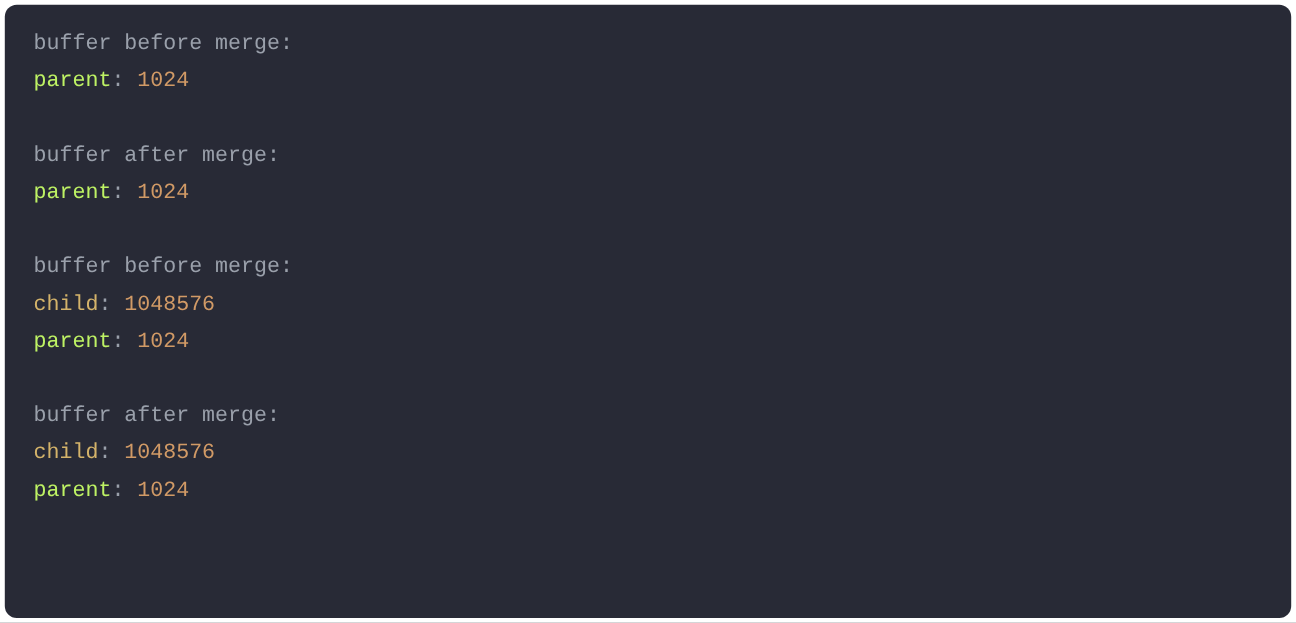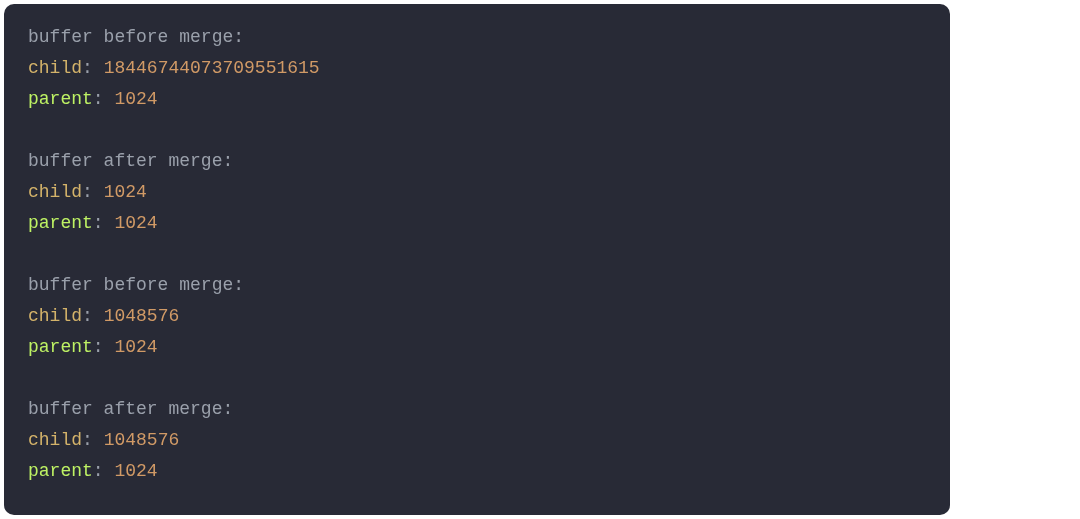--- a/index.html
+++ b/index.html
@@ -9,21 +9,21 @@
     }
     body {
       background: #ffffff;
       padding: 4px;
       font-family: 'SF Mono', 'Monaco', 'Consolas', 'Courier New', monospace;
     }
     .terminal {
       background: #282a36;
       border-radius: 10px;
       padding: 18px 24px;
-      width: 946px;
+      width: 1072px;
       height: 511px;
       overflow: hidden;
     }
     .line {
       font-size: 18px;
       line-height: 31px;
       white-space: pre;
       font-weight: 400;
     }
     .blank-line {
@@ -44,27 +44,25 @@
     .number {
       color: #d19a66;
     }
   </style>
 </head>
 <body>
 
 <div class="terminal">
 
   <div class="line"><span class="label">buffer before merge:</span></div>
-  <div class="line"><span class="key-child">child</span><span class="colon">: </span><span class="number">18446744073709551615</span></div>
   <div class="line"><span class="key-parent">parent</span><span class="colon">: </span><span class="number">1024</span></div>
 
   <div class="blank-line"></div>
 
   <div class="line"><span class="label">buffer after merge:</span></div>
-  <div class="line"><span class="key-child">child</span><span class="colon">: </span><span class="number">1024</span></div>
   <div class="line"><span class="key-parent">parent</span><span class="colon">: </span><span class="number">1024</span></div>
 
   <div class="blank-line"></div>
 
   <div class="line"><span class="label">buffer before merge:</span></div>
   <div class="line"><span class="key-child">child</span><span class="colon">: </span><span class="number">1048576</span></div>
   <div class="line"><span class="key-parent">parent</span><span class="colon">: </span><span class="number">1024</span></div>
 
   <div class="blank-line"></div>
 

